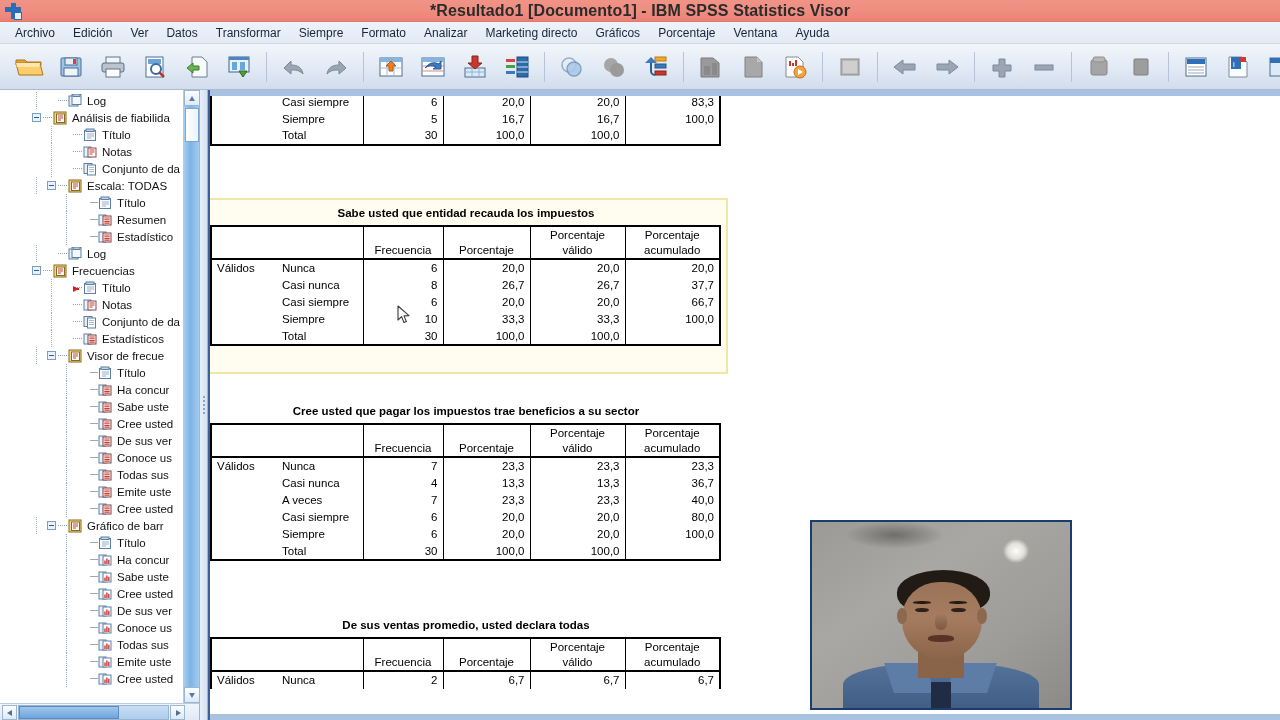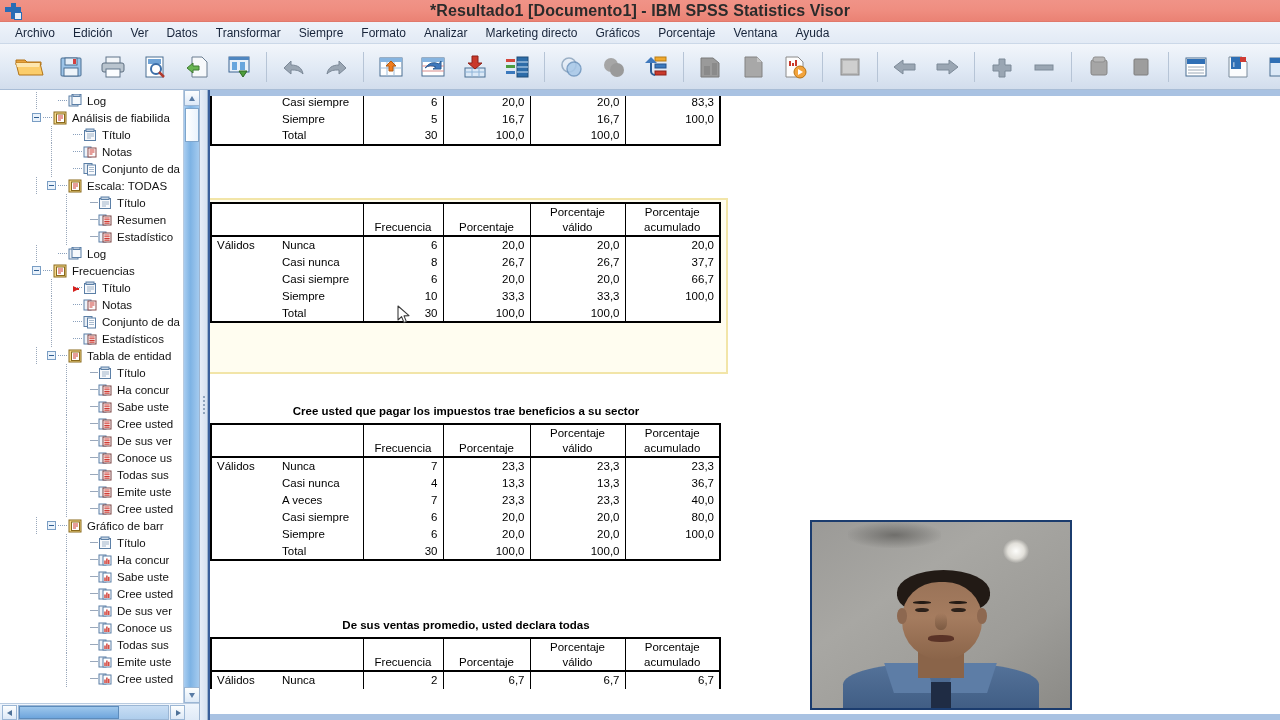--- a/index.html
+++ b/index.html
@@ -811,21 +811,21 @@
             <div style="width: 21px; flex: 0 0 auto; height: 17px; position: relative;">
               <div style="position: absolute; left: 10px; top: 0px; width: 1px; height: 17px; background: repeating-linear-gradient(rgb(154, 168, 187) 0px, rgb(154, 168, 187) 1px, transparent 1px, transparent 2px);"></div>
             </div>
             <div class="tbox"></div>
             <div class="tdash dots"></div>
             <span class="ticon"><svg width="15" height="14" viewBox="0 0 15 14">
                 <rect x="1" y="1" width="12" height="12" fill="#f4d98c" stroke="#8a6a1d"></rect>
                 <rect x="3.5" y="3" width="8" height="8.5" fill="#ffffff" stroke="#8a6a1d"></rect>
                 <path d="M5 5 h5 M5 7 h5 M5 9 h3" stroke="#cf3b33" stroke-width="1.2"></path>
               </svg></span>
-            <span class="tlabel">Tabla de entidad</span>
+            <span class="tlabel">Visor de frecue</span>
           </div>
           <div class="tnode">
             <div style="width: 51px; flex: 0 0 auto; height: 17px; position: relative;">
               <div style="position: absolute; left: 40px; top: 0px; width: 1px; height: 17px; background: repeating-linear-gradient(rgb(154, 168, 187) 0px, rgb(154, 168, 187) 1px, transparent 1px, transparent 2px);"></div>
             </div>
             <div class="tdash line" style="margin-left: 11px;"></div>
             <span class="ticon"><svg width="15" height="14" viewBox="0 0 15 14">
                 <rect x="1.5" y="2.5" width="11" height="10" fill="#f7f9fc" stroke="#5b7fa6"></rect>
                 <rect x="3" y="1" width="8" height="2.5" fill="#c5d4e4" stroke="#5b7fa6"></rect>
                 <path d="M4 6 h7 M4 8 h7 M4 10 h4" stroke="#9fb3c8" stroke-width="1"></path>
@@ -1141,20 +1141,21 @@
                 <td class="num">30</td>
                 <td class="num">100,0</td>
                 <td class="num">100,0</td>
                 <td class="num sideR"></td>
               </tr>
             </tbody>
           </table>
         </div>
         <div class="tbl-block" style="left: 0px; top: 112px;">
           <div class="selected-frame" style="left: -6px; top: -4px; width: 524px; height: 176px;"></div>
+          <div class="tbl-title" style="position: relative; width: 512px;">Sabe usted que entidad recauda los impuestos</div>
           <table class="spss" style="position: relative; width: 509px;">
             <colgroup>
               <col style="width: 66px;">
               <col style="width: 86px;">
               <col style="width: 80px;">
               <col style="width: 87px;">
               <col style="width: 95px;">
               <col style="width: 95px;">
             </colgroup>
             <thead>

